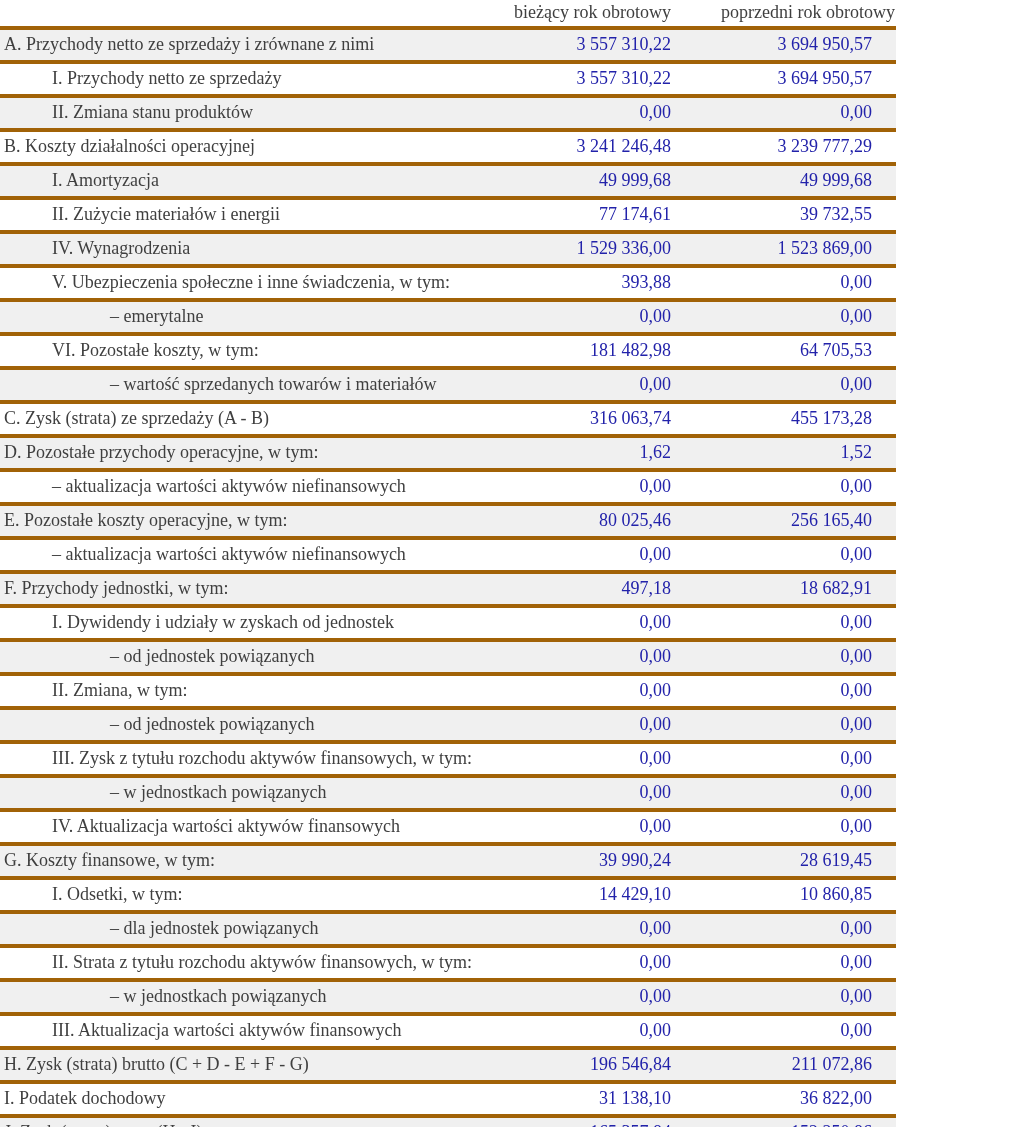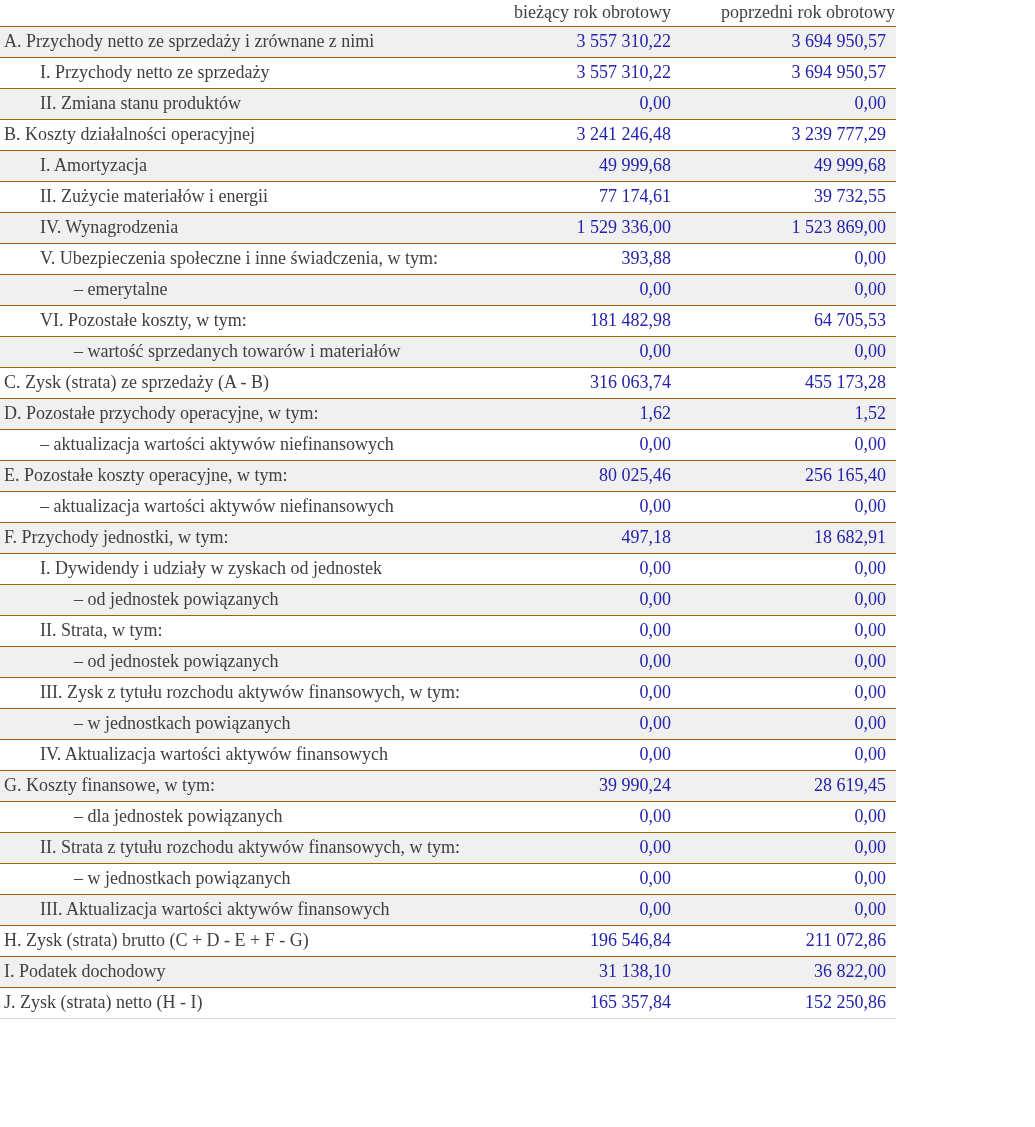--- a/index.html
+++ b/index.html
@@ -26,46 +26,46 @@
     font-weight: normal;
     text-align: right;
     color: #3f3f3f;
     padding: 2px 5px 3px 5px;
     white-space: nowrap;
     background: #ffffff;
   }
   thead th.prev { padding-right: 1px; }
 
   tbody tr {
-    border-top: 1px solid #a16207;
+    border-top: 4px solid #a16207;
   }
   tbody tr:last-child {
     border-bottom: 1px solid #d6d6d6;
   }
   tbody tr:nth-child(odd) {
     background: #f0f0f0;
   }
   tbody tr:nth-child(even) {
     background: #ffffff;
   }
   td {
     padding: 4px 5px 5px 5px;
     vertical-align: middle;
     white-space: nowrap;
     overflow: hidden;
   }
   td.label { text-align: left; color: #3f3f3f; }
   td.label.indent-0 { padding-left: 4px; }
-  td.label.indent-1 { padding-left: 40px; }
-  td.label.indent-2 { padding-left: 74px; }
+  td.label.indent-1 { padding-left: 52px; }
+  td.label.indent-2 { padding-left: 110px; }
   td.num {
     text-align: right;
     color: #2222aa;
   }
-  td.num.prev { padding-right: 10px; }
+  td.num.prev { padding-right: 24px; }
 </style>
 </head>
 <body>
 
 <table class="fin">
   <colgroup>
     <col class="c-label">
     <col class="c-cur">
     <col class="c-prev">
   </colgroup>
@@ -166,21 +166,21 @@
         <td class="label indent-1">I. Dywidendy i udziały w zyskach od jednostek</td>
         <td class="num">0,00</td>
         <td class="num prev">0,00</td>
       </tr>
       <tr>
         <td class="label indent-2">– od jednostek powiązanych</td>
         <td class="num">0,00</td>
         <td class="num prev">0,00</td>
       </tr>
       <tr>
-        <td class="label indent-1">II. Strata, w tym:</td>
+        <td class="label indent-1">II. Zmiana, w tym:</td>
         <td class="num">0,00</td>
         <td class="num prev">0,00</td>
       </tr>
       <tr>
         <td class="label indent-2">– od jednostek powiązanych</td>
         <td class="num">0,00</td>
         <td class="num prev">0,00</td>
       </tr>
       <tr>
         <td class="label indent-1">III. Zysk z tytułu rozchodu aktywów finansowych, w tym:</td>
@@ -196,20 +196,25 @@
         <td class="label indent-1">IV. Aktualizacja wartości aktywów finansowych</td>
         <td class="num">0,00</td>
         <td class="num prev">0,00</td>
       </tr>
       <tr>
         <td class="label indent-0">G. Koszty finansowe, w tym:</td>
         <td class="num">39 990,24</td>
         <td class="num prev">28 619,45</td>
       </tr>
       <tr>
+        <td class="label indent-1">I. Odsetki, w tym:</td>
+        <td class="num">14 429,10</td>
+        <td class="num prev">10 860,85</td>
+      </tr>
+      <tr>
         <td class="label indent-2">– dla jednostek powiązanych</td>
         <td class="num">0,00</td>
         <td class="num prev">0,00</td>
       </tr>
       <tr>
         <td class="label indent-1">II. Strata z tytułu rozchodu aktywów finansowych, w tym:</td>
         <td class="num">0,00</td>
         <td class="num prev">0,00</td>
       </tr>
       <tr>

